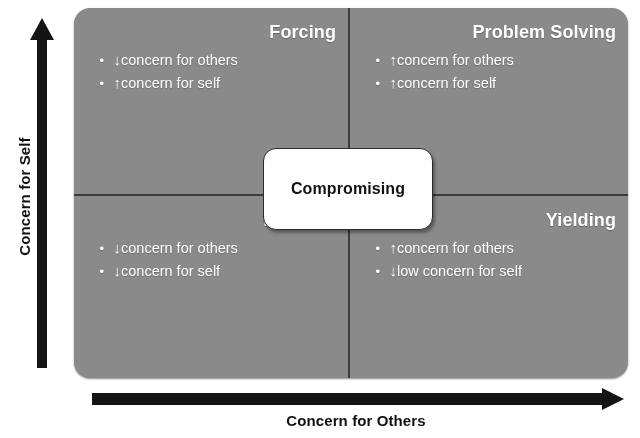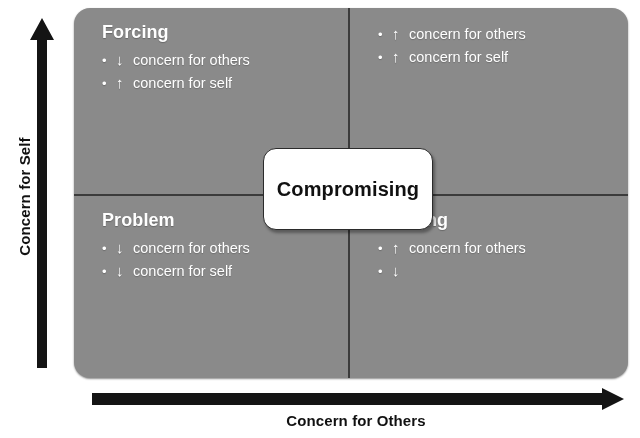--- a/index.html
+++ b/index.html
@@ -45,21 +45,22 @@
     top: 186px;
     width: 100%;
     height: 2px;
     background: #3b3b3b;
   }
 
   
   .quadrant {
     position: absolute;
     box-sizing: border-box;
-    padding: 14px 12px 0 28px;
+    padding: 14px 12px 0 16px;
+    text-align: right;
   }
   .q-tl { left: 0;     top: 0;     width: 274px; height: 186px; }
   .q-tr { left: 276px; top: 0;     width: 278px; height: 186px; }
   .q-bl { left: 0;     top: 188px; width: 274px; height: 182px; }
   .q-br { left: 276px; top: 188px; width: 278px; height: 182px; }
 
   .q-title {
     font-size: 18px;
     font-weight: bold;
     color: #ffffff;
@@ -106,21 +107,21 @@
     background: #ffffff;
     border: 1.5px solid #2b2b2b;
     border-radius: 13px;
     box-sizing: border-box;
     display: flex;
     align-items: center;
     justify-content: center;
     box-shadow: 2px 3px 3px rgba(0,0,0,0.35);
   }
   #center-box .center-label {
-    font-size: 20px;
+    font-size: 16px;
     font-weight: bold;
     color: #111111;
     letter-spacing: 0.1px;
     text-align: right;
   }
 
   
   #y-axis-arrow {
     position: absolute;
     left: 26px;
@@ -190,20 +191,21 @@
         </li>
         <li class="q-item">
           <span class="bullet">•</span>
           <span class="arrow-glyph">↑</span>
           <span class="item-text">concern for self</span>
         </li>
       </ul>
     </div>
 
     <div class="quadrant q-tr">
+      <div class="q-title">Problem Solving</div>
       <ul class="q-list">
         <li class="q-item">
           <span class="bullet">•</span>
           <span class="arrow-glyph">↑</span>
           <span class="item-text">concern for others</span>
         </li>
         <li class="q-item">
           <span class="bullet">•</span>
           <span class="arrow-glyph">↑</span>
           <span class="item-text">concern for self</span>
@@ -231,20 +233,21 @@
       <div class="q-title">Yielding</div>
       <ul class="q-list">
         <li class="q-item">
           <span class="bullet">•</span>
           <span class="arrow-glyph">↑</span>
           <span class="item-text">concern for others</span>
         </li>
         <li class="q-item">
           <span class="bullet">•</span>
           <span class="arrow-glyph">↓</span>
+          <span class="item-text">low concern for self</span>
         </li>
       </ul>
     </div>
 
   </div>
 
   <div id="center-box">
     <span class="center-label">Compromising</span>
   </div>
 

